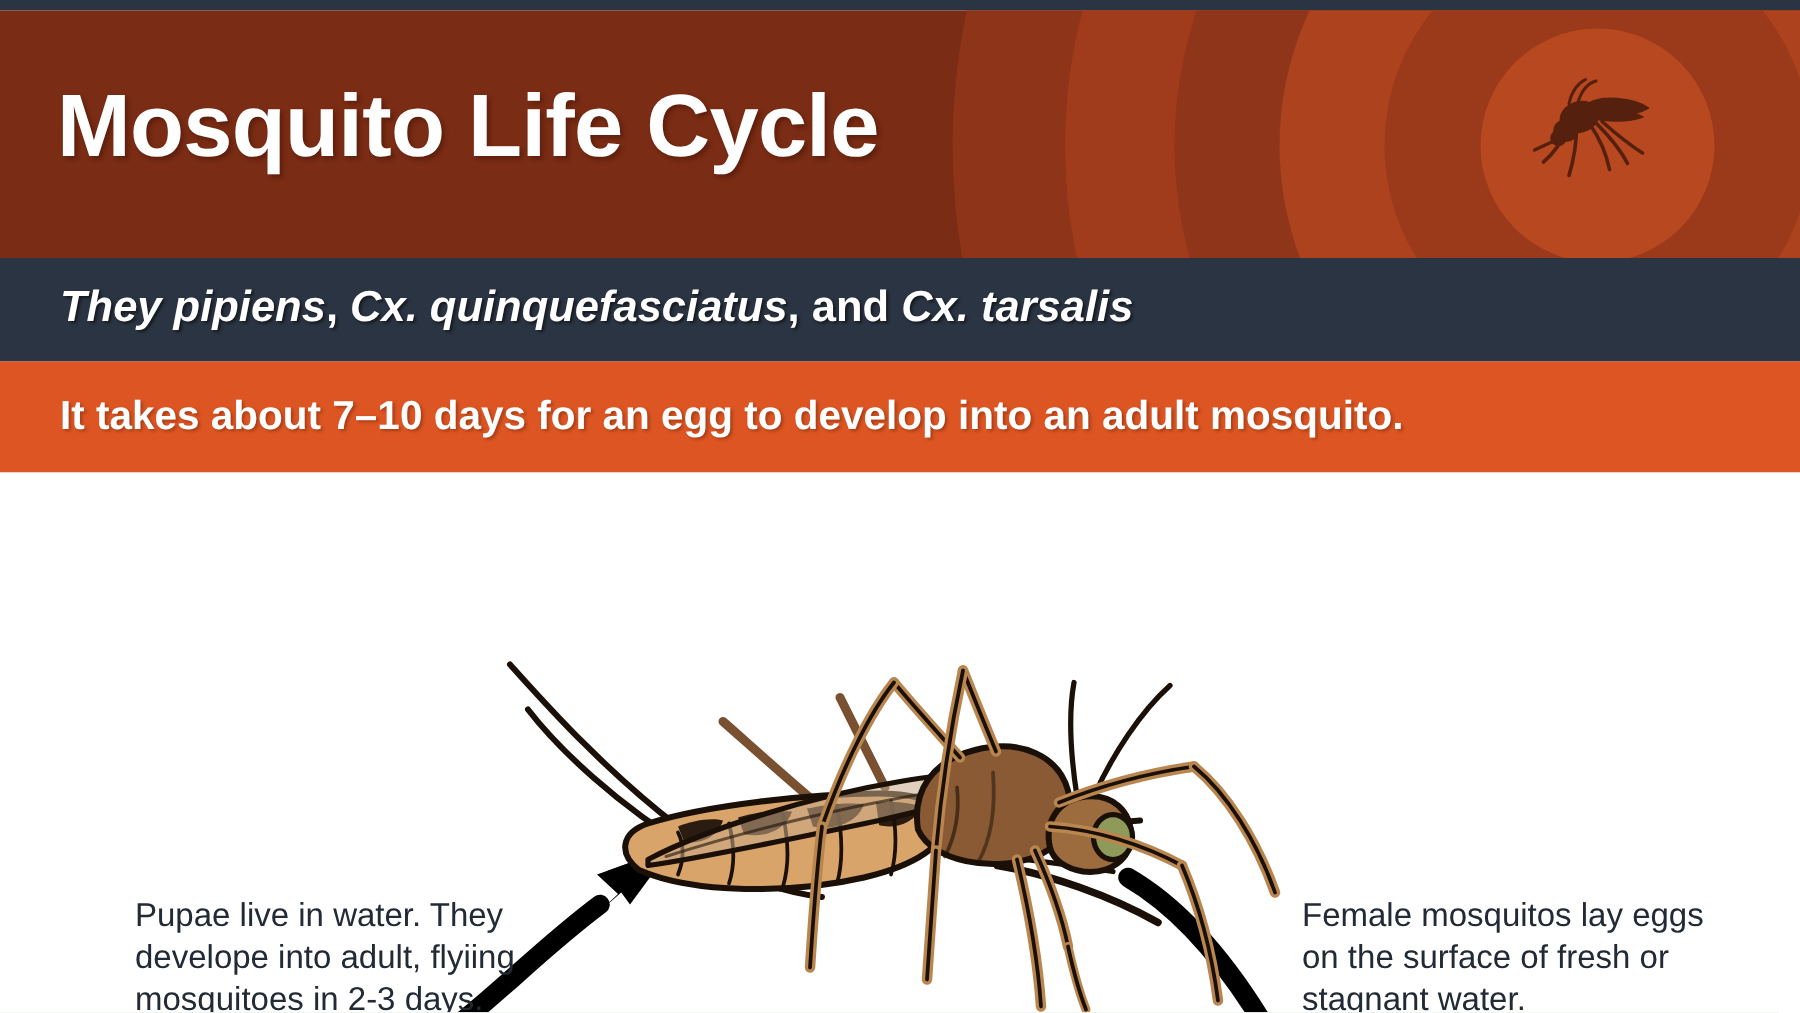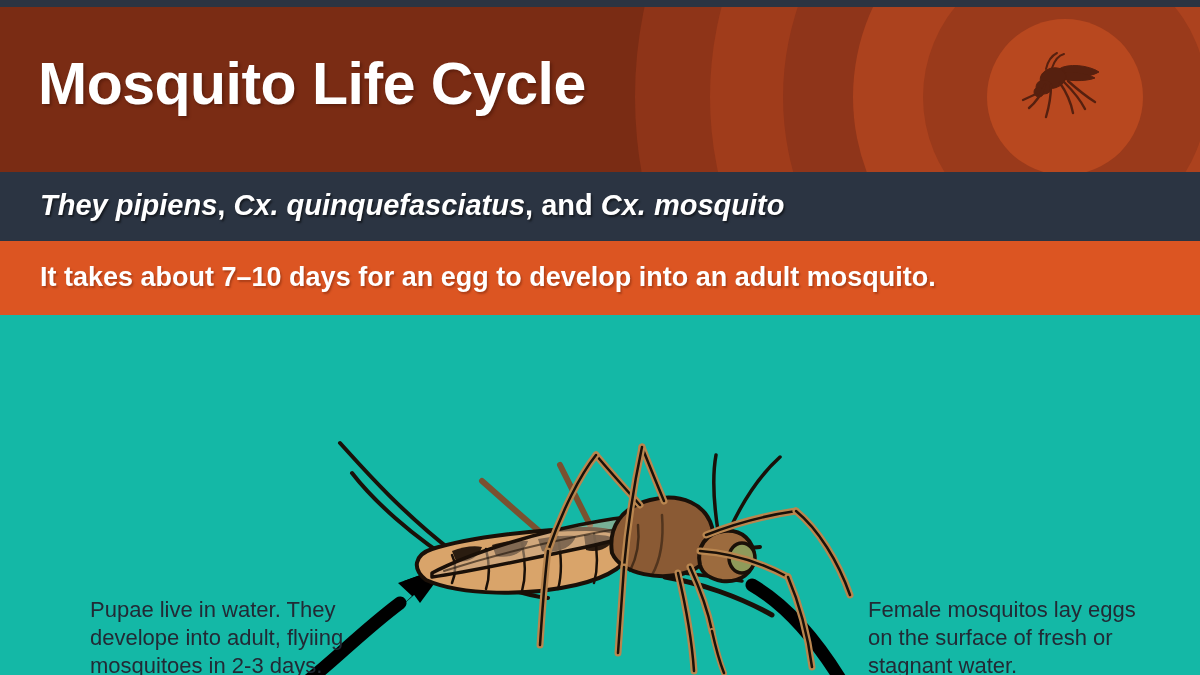--- a/index.html
+++ b/index.html
@@ -86,21 +86,21 @@
     font-weight:bold;
     color:#ffffff;
     white-space:nowrap;
     text-shadow:1.5px 1.5px 2px rgba(110,35,10,0.45);
   }
 
   
   .body-area {
     position:absolute; left:0; top:315px;
     width:1200px; height:360px;
-    background:#14b8a6;
+    background:#ffffff;
     overflow:hidden;
   }
   .diagram {
     position:absolute; left:0; top:0;
     width:1200px; height:360px;
   }
   .caption {
     position:absolute;
     font-size:22px;
     line-height:1.28;
@@ -155,21 +155,21 @@
         <path d="M30 40 C 26 50, 20 58, 14 63" stroke-width="2.4" fill="none"></path>
         <path d="M36 40 C 36 52, 34 62, 31 72" stroke-width="2.4" fill="none"></path>
         <path d="M45 38 C 52 48, 56 58, 58 68" stroke-width="2.4" fill="none"></path>
         <path d="M53 36 C 62 44, 72 52, 80 57" stroke-width="2.4" fill="none"></path>
         <path d="M49 37 C 58 46, 66 56, 70 64" stroke-width="2.4" fill="none"></path>
       </g>
     </svg>
   </div>
 
   <div class="subtitle-band">
-    <div class="subtitle-text"><span>They pipiens</span><span class="roman">, </span><span>Cx. quinquefasciatus</span><span class="roman">, and </span><span>Cx. mosquito</span></div>
+    <div class="subtitle-text"><span>They pipiens</span><span class="roman">, </span><span>Cx. quinquefasciatus</span><span class="roman">, and </span><span>Cx. tarsalis</span></div>
   </div>
 
   <div class="orange-band">
     <div class="orange-text">It takes about 7–10 days for an egg to develop into an adult mosquito.</div>
   </div>
 
   <div class="body-area">
 
     <svg class="diagram" viewBox="0 0 1200 360">
 

